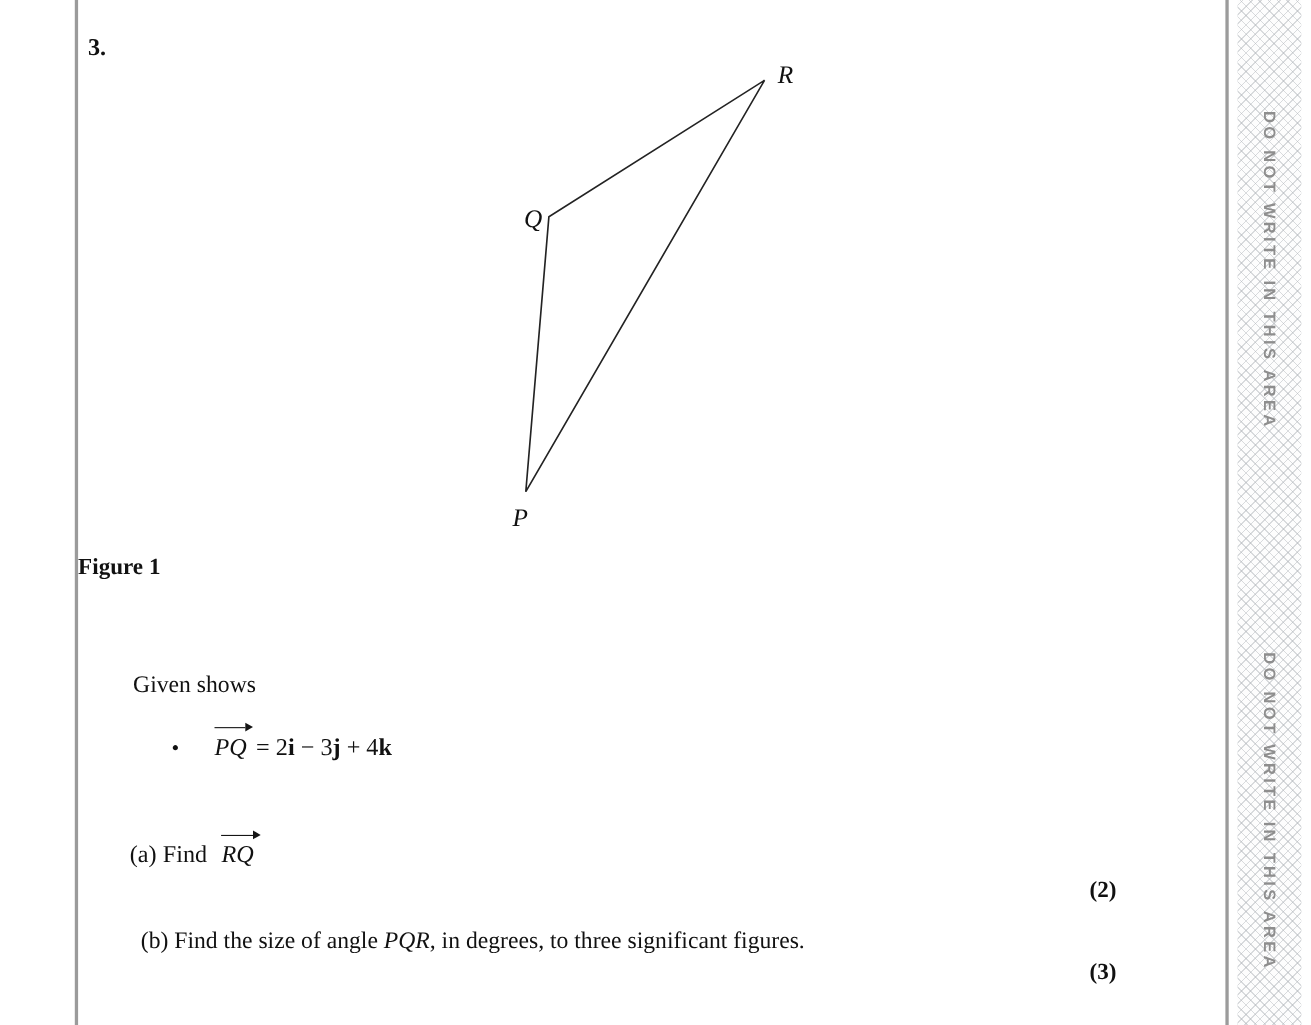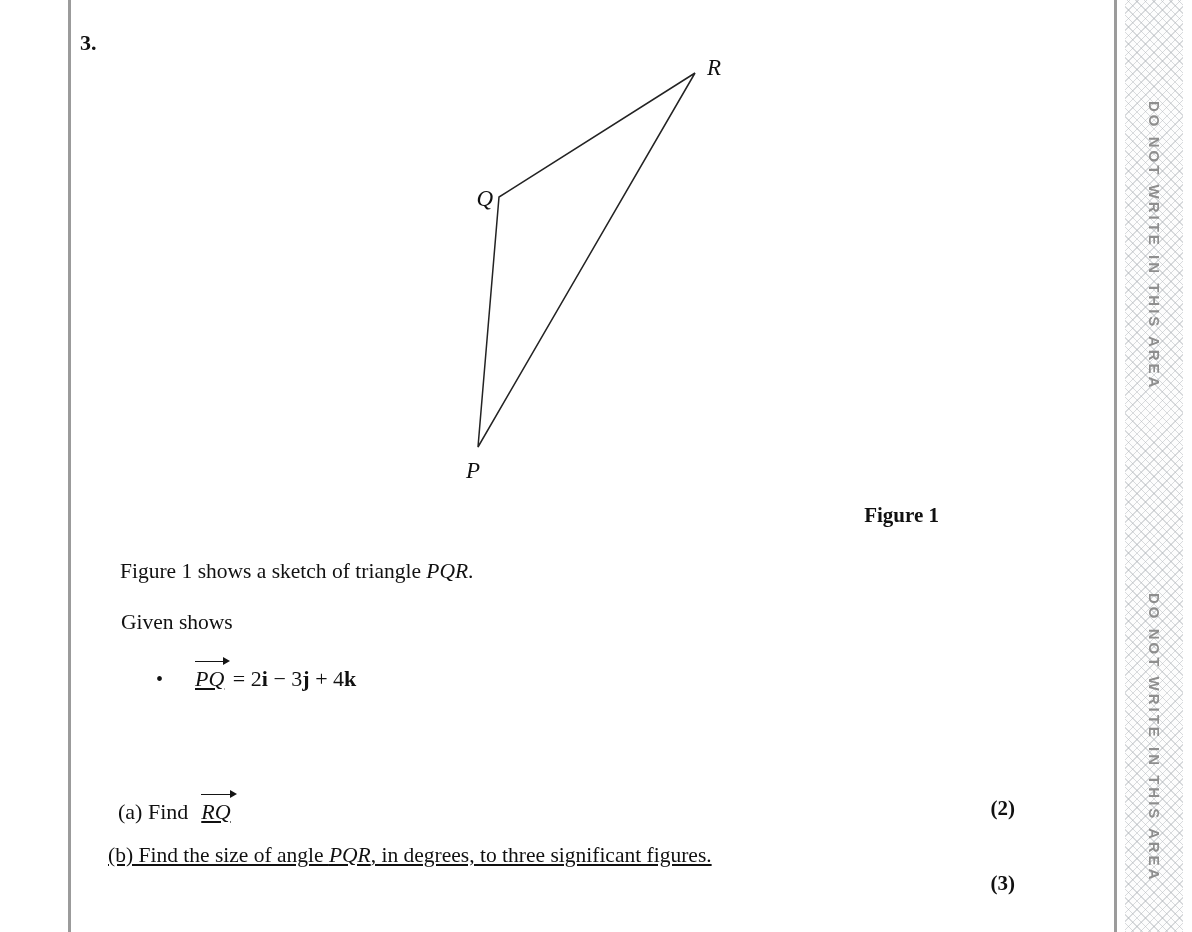--- a/index.html
+++ b/index.html
@@ -52,21 +52,21 @@
   }
 
   
   .figure-svg { position: absolute; left: 420px; top: 30px; }
   .figure-svg text {
     font-family: "Liberation Serif", serif;
     font-style: italic; font-size: 23px; fill: #111111;
   }
   .figure-caption {
     position: absolute; left: 71px; top: 503px; width: 868px;
-    text-align: right; font-size: 21px; font-weight: bold;
+    text-align: left; font-size: 21px; font-weight: bold;
   }
 
   
   .textline { position: absolute; font-size: 21.5px; white-space: nowrap; }
   .mathit { font-style: italic; }
 
   .intro  { left: 120px; top: 559px; }
   .given  { left: 121px; top: 610px; }
 
   .bullet-row { position: absolute; left: 156px; font-size: 22px; white-space: nowrap; }
@@ -74,36 +74,35 @@
   .bullet-row.second { top: 713px; }
   .bullet-dot { display: inline-block; width: 38px; font-size: 20px; }
   .bold-ijk { font-weight: bold; }
 
   
   .vec {
     font-style: italic;
     position: relative;
     padding: 0 3px 0 1px;
     display: inline-block;
-    text-decoration: underline;
   }
   .vec::before {
     content: ""; position: absolute; left: 1px; right: 4px; top: -5px;
     border-top: 1.7px solid #151515;
   }
   .vec::after {
     content: ""; position: absolute; right: -3px; top: -9px;
     width: 0; height: 0; border-style: solid;
     border-width: 4px 0 4px 7px;
     border-color: transparent transparent transparent #151515;
   }
 
-  .part-a { left: 118px; top: 764px; font-size: 22px; margin-top: 35px; }
+  .part-a { left: 118px; top: 764px; font-size: 22px; }
   .part-a .vec { margin-left: 12px; }
-  .part-b { left: 108px; top: 843px; text-decoration: underline; }
+  .part-b { left: 128px; top: 843px; }
 
   .marks {
     position: absolute; right: 177px;
     font-size: 21px; font-weight: bold; text-align: right;
   }
   .marks.a { top: 796px; }
   .marks.b { top: 871px; }
 </style>
 </head>
 <body>
@@ -122,23 +121,20 @@
 
   <svg class="figure-svg" width="320" height="460" viewBox="0 0 320 460">
     <path d="M58 417 L79 167 L275 43 Z" fill="none" stroke="#232323" stroke-width="1.5"></path>
     <text x="73" y="176" text-anchor="end">Q</text>
     <text x="53" y="448" text-anchor="middle">P</text>
     <text x="287" y="45" text-anchor="start">R</text>
   </svg>
 
   <div class="figure-caption">Figure 1</div>
 
-  <div class="textline intro">
-    <span>Figure 1 shows a sketch of triangle </span><span class="mathit">PQR</span><span>.</span>
-  </div>
 
   <div class="textline given">Given shows</div>
 
   <div class="bullet-row first">
     <span class="bullet-dot">•</span><span class="vec">PQ</span><span> = 2</span><span class="bold-ijk">i</span><span> − 3</span><span class="bold-ijk">j</span><span> + 4</span><span class="bold-ijk">k</span>
   </div>
 
 
   <div class="textline part-a">
     <span>(a) Find</span><span class="vec">RQ</span>

